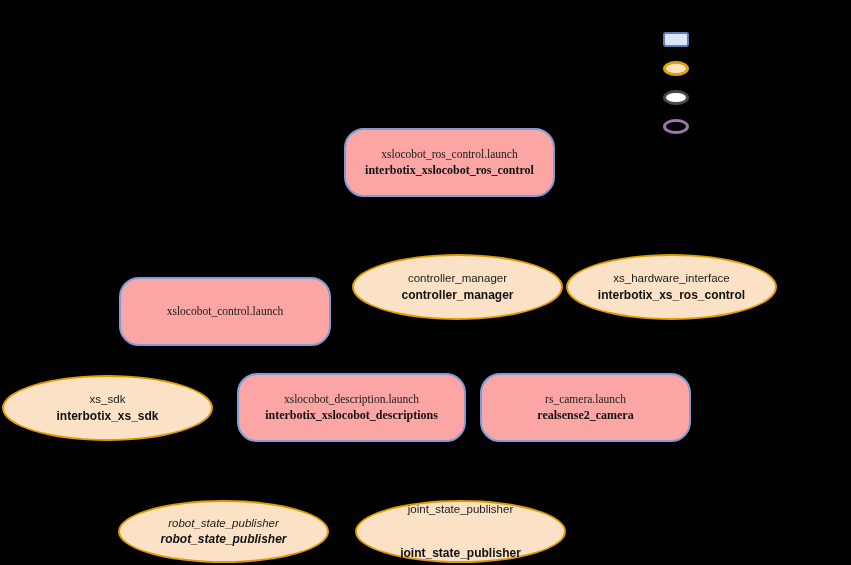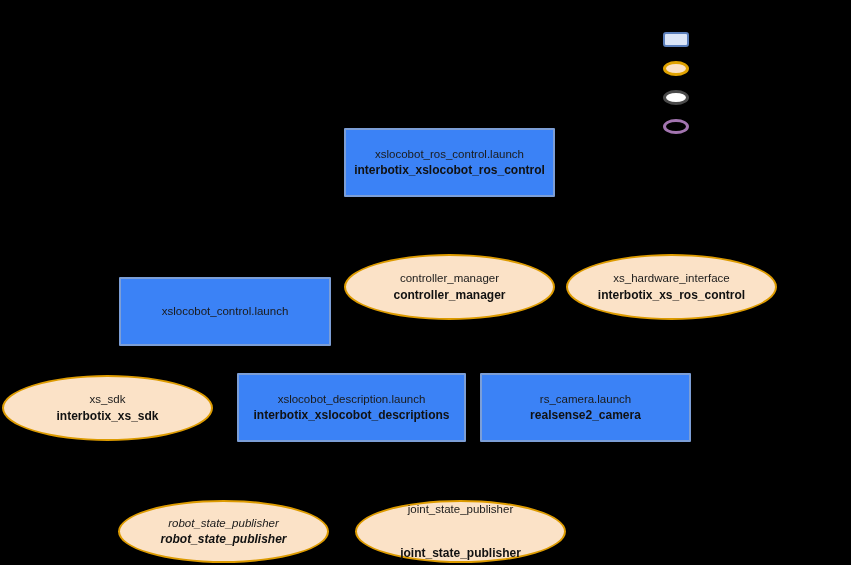--- a/index.html
+++ b/index.html
@@ -45,24 +45,25 @@
   }
   .node .line2 {
     font-size: 12px;
     font-weight: bold;
     color: #111111;
     white-space: nowrap;
     margin-top: 2px;
   }
   
   .shape-box {
-    background: #3b82f6;
+    background: #fca5a5;
     border: 2px solid #7c9ed6;
-    border-radius: 1px;
+    border-radius: 20px;
     box-shadow: 1.5px 2px 2px rgba(0,0,0,0.55);
+    font-family: Liberation Serif, serif;
   }
   
   .shape-ellipse {
     background: #fbe2c7;
     border: 2.5px solid #dd9b00;
     border-radius: 50%;
     box-shadow: 1.5px 2px 2px rgba(0,0,0,0.55);
   }
 
   
@@ -124,21 +125,21 @@
     <div class="legend-item lg-ellipse-purple"></div>
   </div>
 
 <div class="node shape-box" style="left: 344px; top: 128px; width: 211px; height: 69px;">
       <div class="line1">xslocobot_ros_control.launch</div>
       <div class="line2">interbotix_xslocobot_ros_control</div>
     </div>
     <div class="node shape-box" style="left: 119px; top: 252px; width: 212px; height: 69px; margin-top: 25px;">
       <div class="line1">xslocobot_control.launch</div>
     </div>
-    <div class="node shape-ellipse" style="left: 344px; top: 254px; width: 211px; height: 66px;">
+    <div class="node shape-ellipse" style="left: 352px; top: 254px; width: 211px; height: 66px;">
       <div class="line1">controller_manager</div>
       <div class="line2">controller_manager</div>
     </div>
     <div class="node shape-ellipse" style="left: 2px; top: 375px; width: 211px; height: 66px;">
       <div class="line1">xs_sdk</div>
       <div class="line2">interbotix_xs_sdk</div>
     </div>
     <div class="node shape-ellipse" style="left: 566px; top: 254px; width: 211px; height: 66px;">
       <div class="line1">xs_hardware_interface</div>
       <div class="line2">interbotix_xs_ros_control</div>

